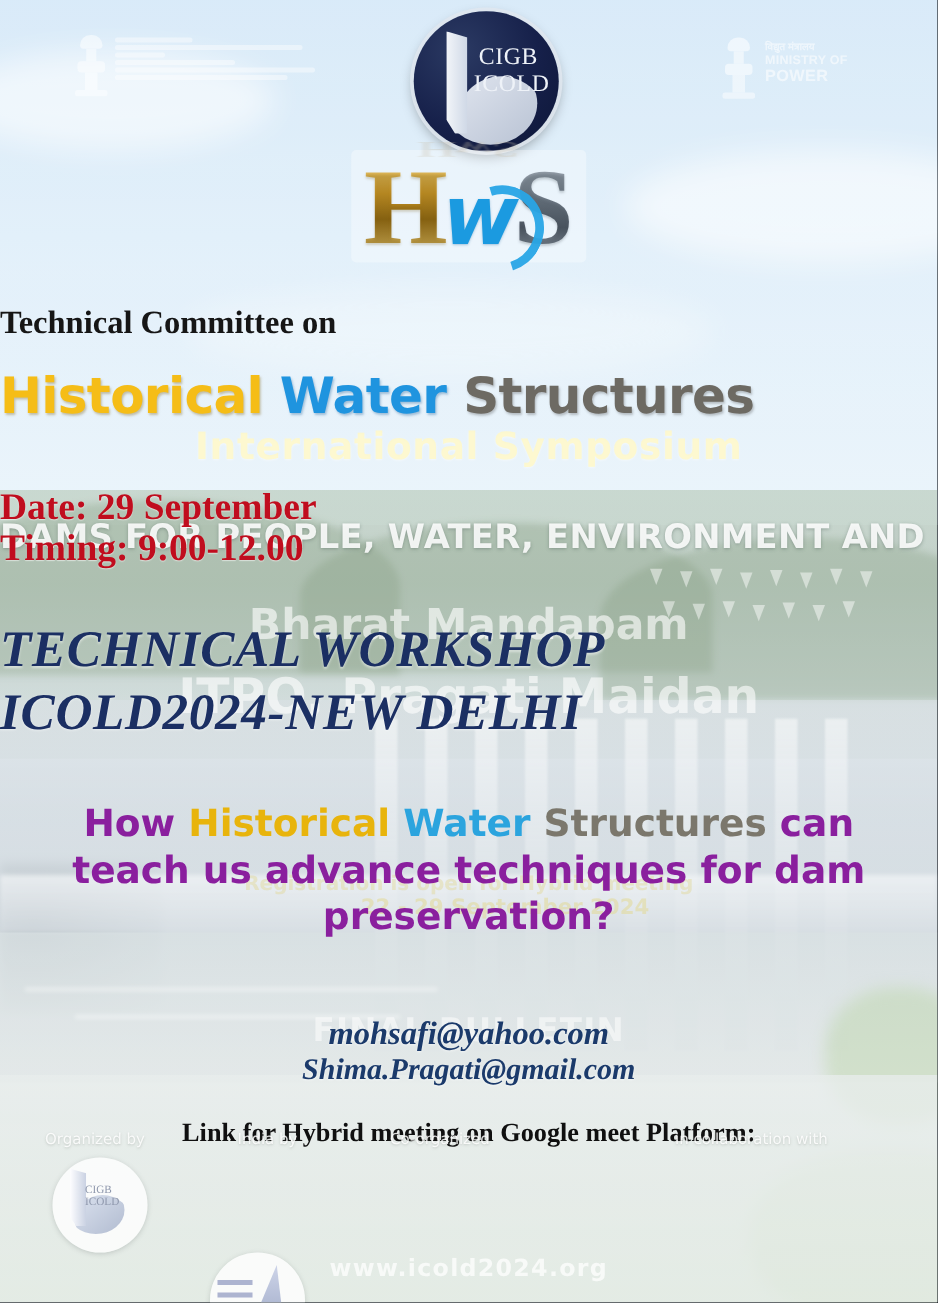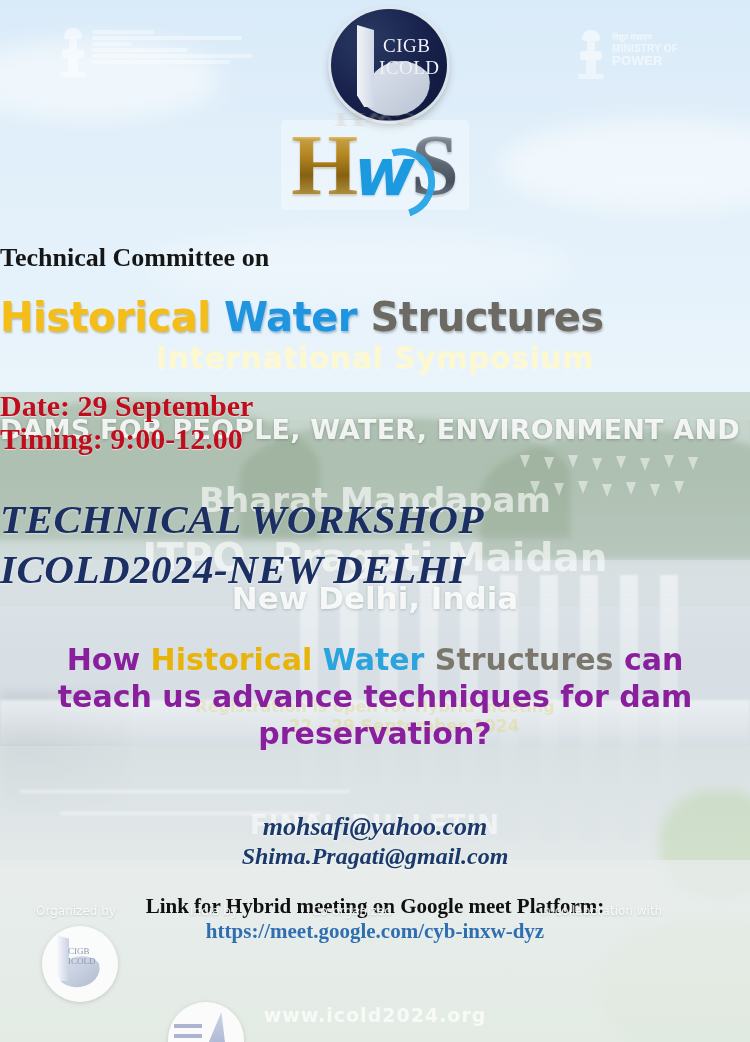--- a/index.html
+++ b/index.html
@@ -183,21 +183,20 @@
     <div class="foliage" style="left:660px;top:790px;width:120px;height:110px;background:rgba(150,190,120,.45);"></div>
     <div class="foliage" style="left:600px;top:920px;width:220px;height:140px;background:rgba(160,195,130,.38);"></div>
     <div class="footer-bg"></div>
     <div class="veil"></div>
   </div>
 
   <div class="ghost ghost-symposium">International Symposium</div>
   <div class="ghost ghost-slogan">DAMS FOR PEOPLE, WATER, ENVIRONMENT AND DEVELOPMENT</div>
   <div class="ghost ghost-venue1">Bharat Mandapam</div>
   <div class="ghost ghost-venue2">ITPO, Pragati Maidan</div>
-  <div class="ghost ghost-venue3">New Delhi, India</div>
   <div class="ghost ghost-dates">22 - 29 September 2024</div>
   <div class="ghost ghost-reg">Registration is open for Hybrid meeting</div>
   <div class="ghost ghost-bulletin">FINAL BULLETIN</div>
   <div class="ghost ghost-web">www.icold2024.org</div>
 
   <div class="ghost-flags">
     <div class="flag" style="left:0;top:0;"></div>
       <div class="flag" style="left:24px;top:2px;"></div>
     <div class="flag" style="left:48px;top:0;"></div>
       <div class="flag" style="left:72px;top:3px;"></div>
@@ -275,21 +274,20 @@
 
   <div class="line tw1">TECHNICAL WORKSHOP</div>
   <div class="line tw2">ICOLD2024-NEW DELHI</div>
 
   <div class="question"><span>How </span><span class="q-hist">Historical</span><span> </span><span class="q-water">Water</span><span> </span><span class="q-struct">Structures</span><span> can teach us advance techniques for dam preservation?</span></div>
 
   <div class="mail mail1">mohsafi@yahoo.com</div>
   <div class="mail mail2">Shima.Pragati@gmail.com</div>
 
   <div class="meet-label">Link for Hybrid meeting on Google meet Platform:</div>
-  <div class="meet-url">https://meet.google.com/cyb-inxw-dyz</div>
 
   <div class="foot-label" style="left:36px;top:904px;">Organized by</div>
   <div class="foot-label" style="left:190px;top:904px;">India by</div>
   <div class="foot-label" style="left:312px;top:904px;">Co-organized</div>
   <div class="foot-label" style="left:540px;top:904px;">in collaboration with</div>
 
   <div class="logo logo-circ" style="left:42px;top:926px;width:76px;height:76px;">
     <div class="mini-arc"></div>
     <div class="mini-dam"></div>
     <div class="mini-txt">CIGB<br>ICOLD</div>

